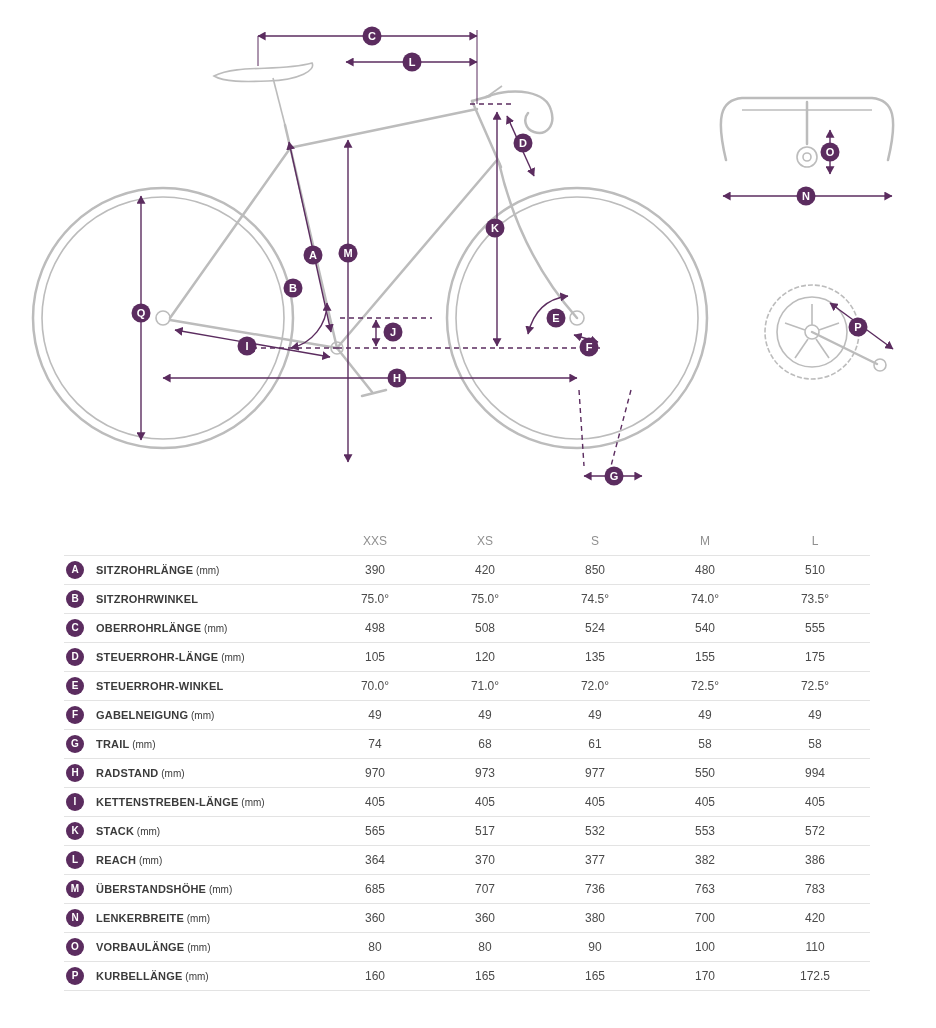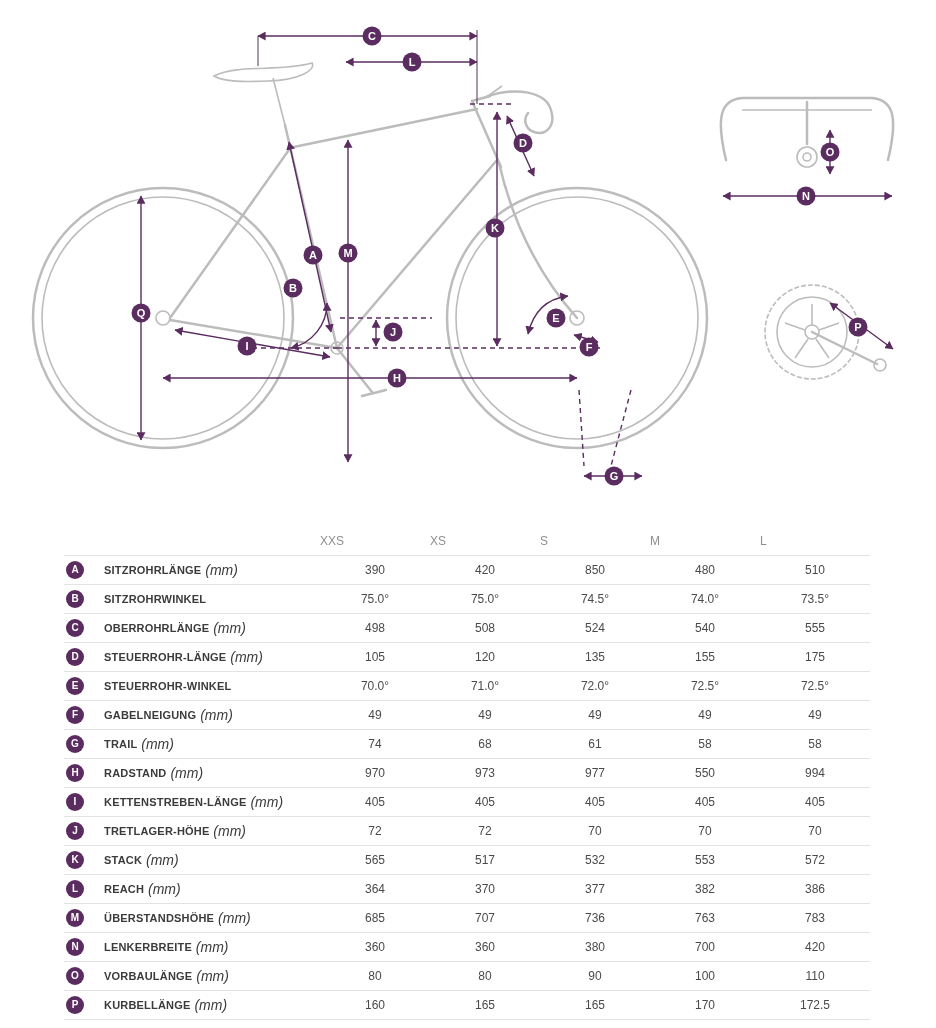--- a/index.html
+++ b/index.html
@@ -10,27 +10,27 @@
   .bike-thin{stroke:#bcbcbc;fill:none;stroke-width:1.6;}
   .meas{stroke:#5b2c5f;fill:none;stroke-width:1.4;}
   .leader{stroke:#5b2c5f;fill:none;stroke-width:1;}
   .dash{stroke-dasharray:5 4;}
   .badge-circle{fill:#5b2c5f;stroke:none;}
   .badge-text{fill:#ffffff;font-family:"Liberation Sans",sans-serif;font-size:11px;font-weight:bold;text-anchor:middle;}
   .table-wrap{margin:6px 0 0 64px;width:806px;}
   table{border-collapse:collapse;table-layout:fixed;width:806px;}
   col.label-col{width:256px;}
   col.value-col{width:110px;}
-  thead th{font-weight:normal;color:#8f8f8f;font-size:12px;padding:8px 0 7px 0;text-align:left;border-bottom:1px solid #e3e3e3;}
+  thead th{font-weight:normal;color:#8f8f8f;font-size:12px;padding:8px 0 7px 0;text-align:center;border-bottom:1px solid #e3e3e3;}
   tbody td{border-bottom:1px solid #e3e3e3;text-align:center;font-size:12px;color:#4a4a4a;padding:5px 0;}
   td.label-cell{text-align:left;padding-left:2px;white-space:nowrap;}
   .tbadge{display:inline-block;width:18px;height:18px;border-radius:50%;background:#5b2c5f;color:#fff;
           font-size:10px;font-weight:bold;text-align:center;line-height:18px;margin-right:12px;vertical-align:middle;}
-  .row-name{font-weight:bold;font-size:11px;color:#3b3b3b;letter-spacing:0.2px;vertical-align:middle;margin-left:8px;}
-  .row-unit{font-size:14px;color:#3b3b3b;vertical-align:middle;font-style:italic;}
+  .row-name{font-weight:bold;font-size:11px;color:#3b3b3b;letter-spacing:0.2px;vertical-align:middle;}
+  .row-unit{font-size:10px;color:#3b3b3b;vertical-align:middle;}
 </style>
 </head>
 <body>
 
 <div class="diagram-wrap">
 <svg width="936" height="520" viewBox="0 0 936 520">
   <defs>
     <marker id="arr" viewBox="0 0 10 10" refX="8.5" refY="5" markerWidth="9" markerHeight="9" orient="auto-start-reverse" markerUnits="userSpaceOnUse">
       <path d="M0,0 L9,5 L0,10 z" fill="#5b2c5f"></path>
     </marker>
@@ -286,28 +286,20 @@
         </tr>
         <tr>
           <td class="label-cell"><span class="tbadge">I</span><span class="row-name">KETTENSTREBEN-LÄNGE</span><span class="row-unit"> (mm)</span></td>
           <td>405</td>
           <td>405</td>
           <td>405</td>
           <td>405</td>
           <td>405</td>
         </tr>
         <tr>
-          <td class="label-cell"><span class="tbadge">J</span><span class="row-name">TRETLAGER-HÖHE</span><span class="row-unit"> (mm)</span></td>
-          <td>72</td>
-          <td>72</td>
-          <td>70</td>
-          <td>70</td>
-          <td>70</td>
-        </tr>
-        <tr>
           <td class="label-cell"><span class="tbadge">K</span><span class="row-name">STACK</span><span class="row-unit"> (mm)</span></td>
           <td>565</td>
           <td>517</td>
           <td>532</td>
           <td>553</td>
           <td>572</td>
         </tr>
         <tr>
           <td class="label-cell"><span class="tbadge">L</span><span class="row-name">REACH</span><span class="row-unit"> (mm)</span></td>
           <td>364</td>

